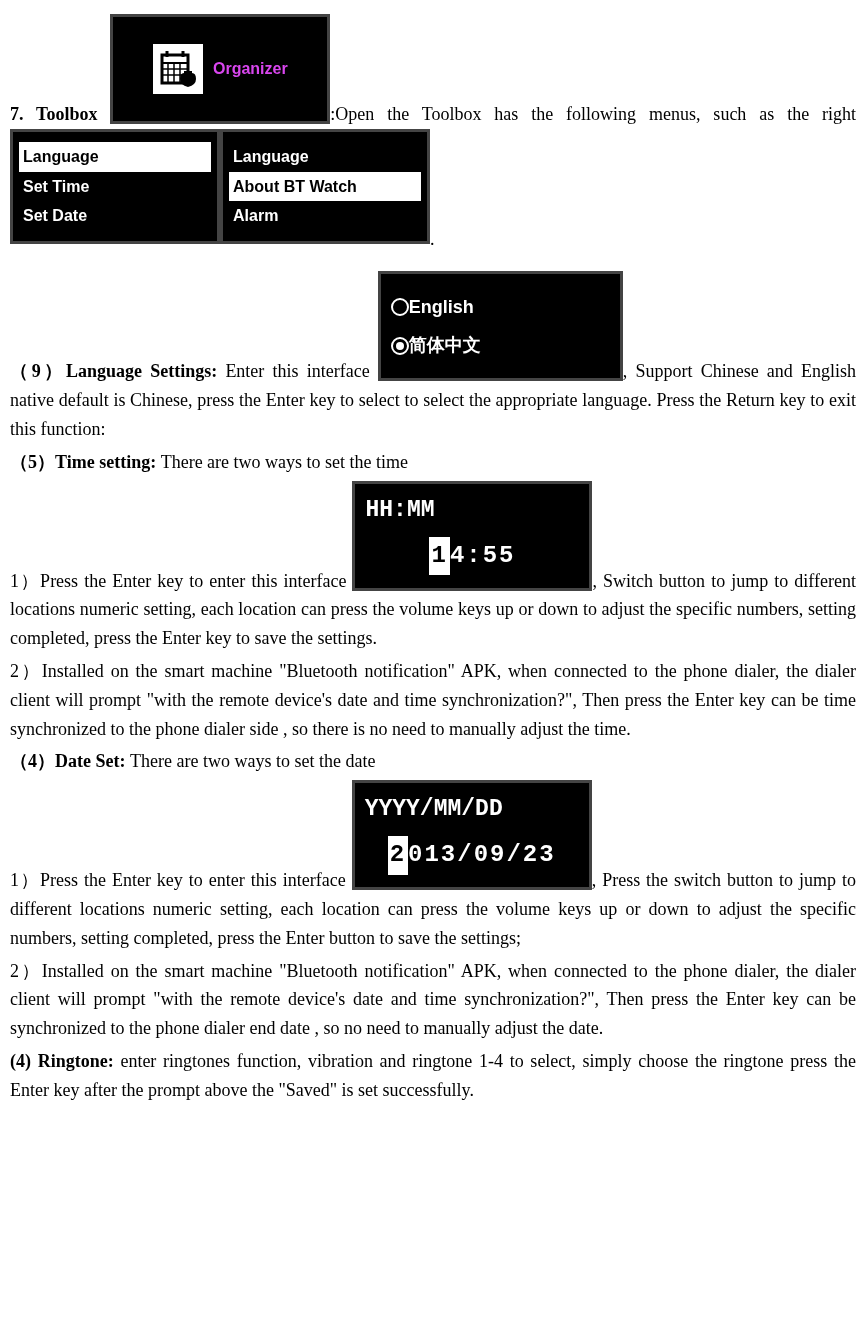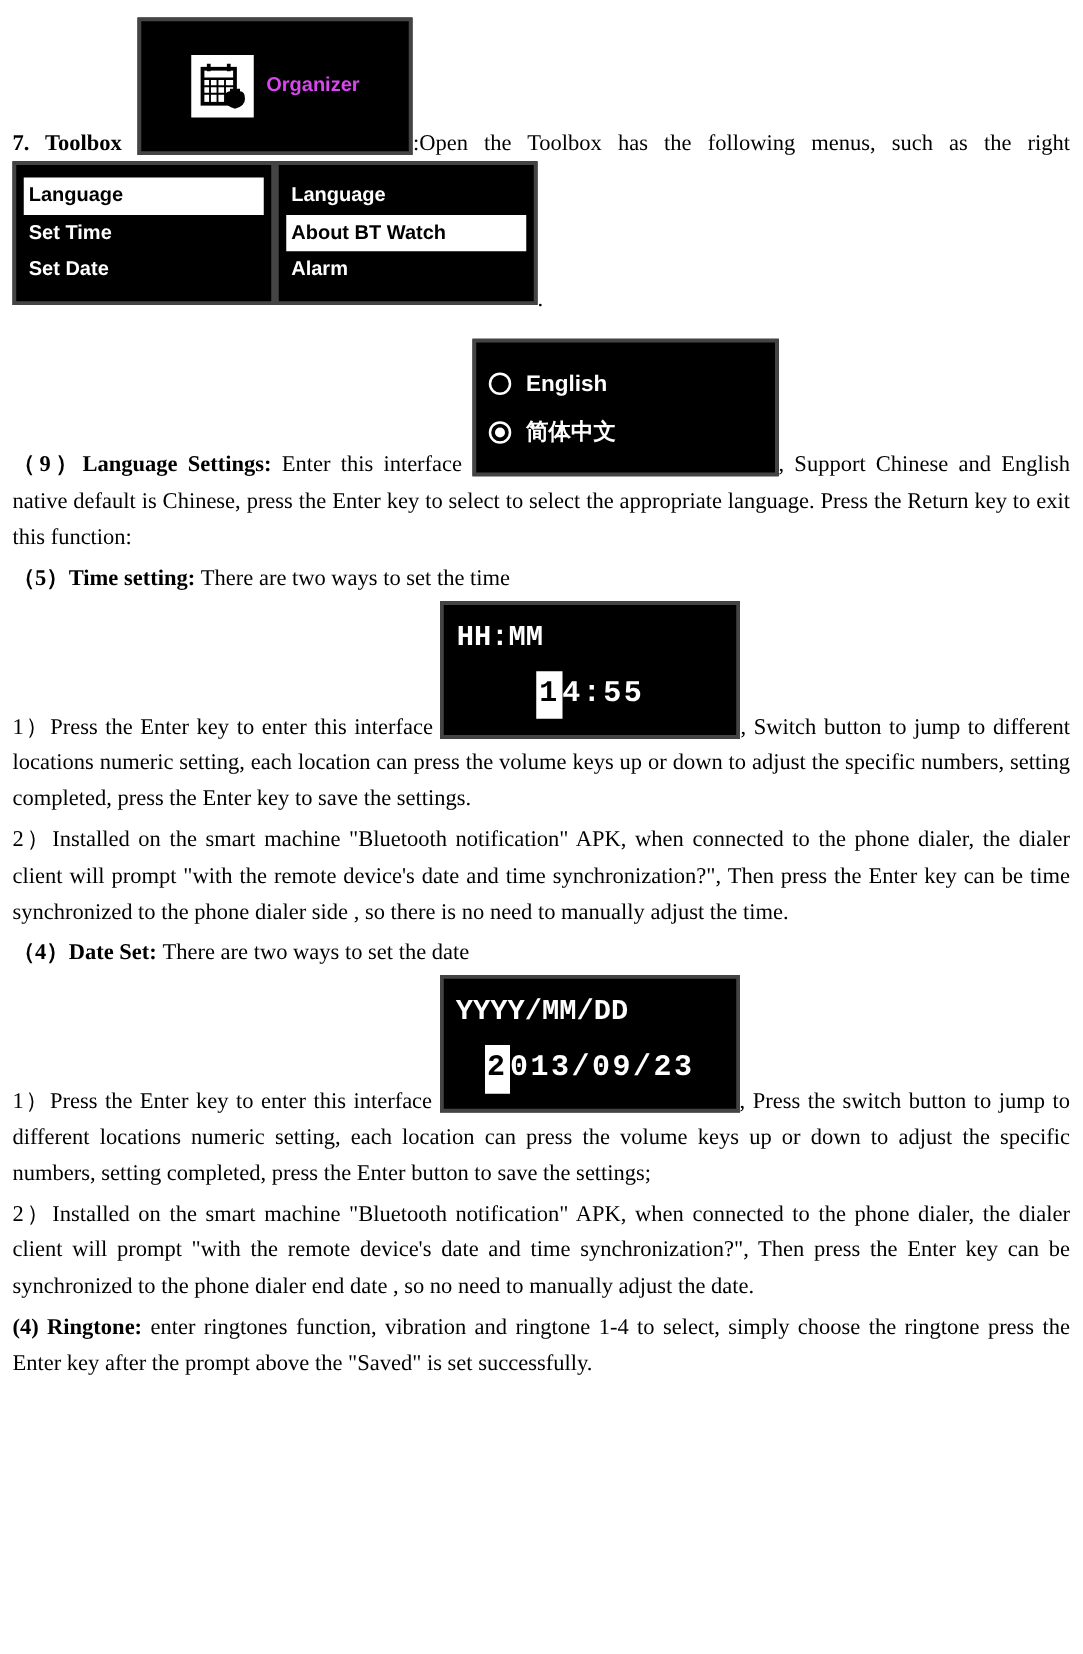--- a/index.html
+++ b/index.html
@@ -89,21 +89,20 @@
       gap: 10px;
       box-sizing: border-box;
     }
     .lang-item {
       color: #fff;
       font-family: Arial, sans-serif;
       font-weight: bold;
       font-size: 18px;
       display: flex;
       align-items: center;
-      gap: 12px;
     }
     .radio-outer {
       width: 14px;
       height: 14px;
       border: 2px solid #fff;
       border-radius: 50%;
       display: inline-flex;
       align-items: center;
       justify-content: center;
     }

